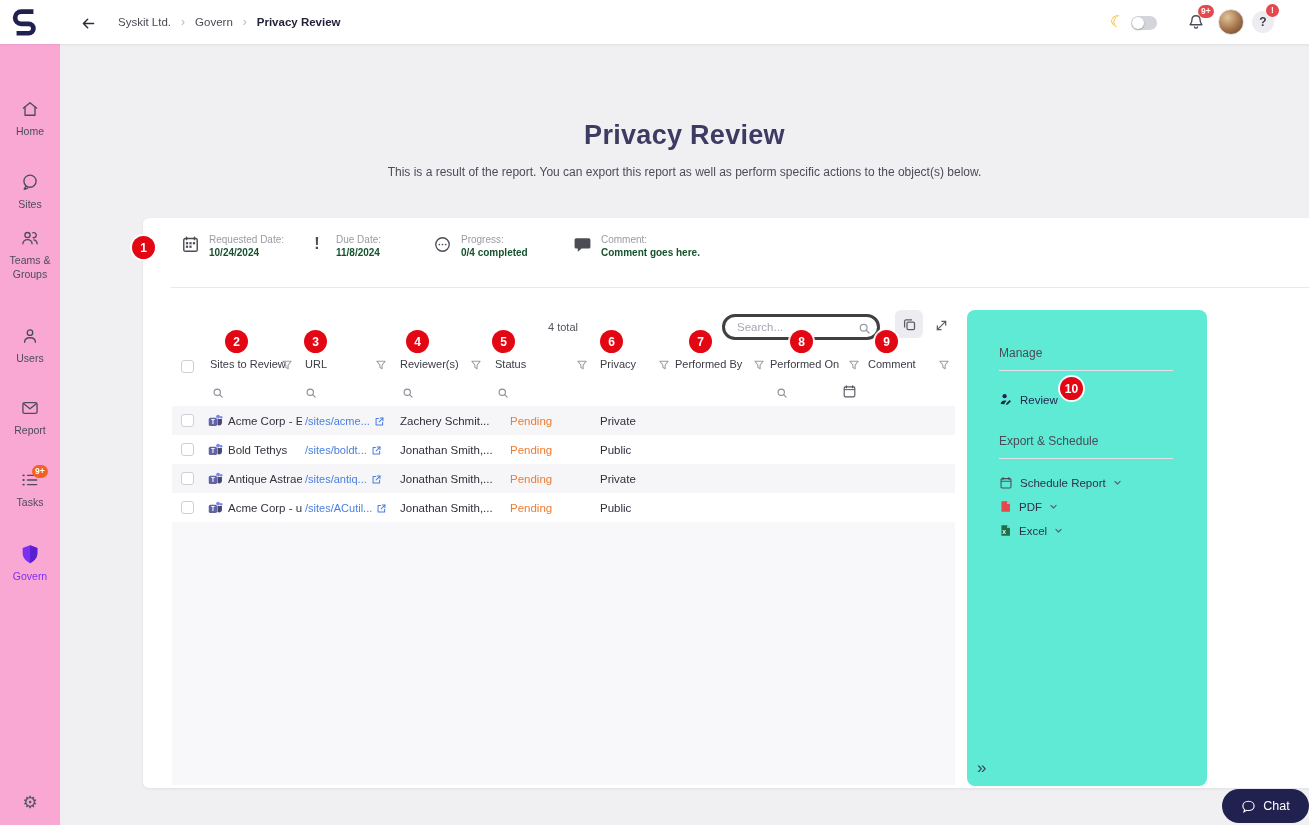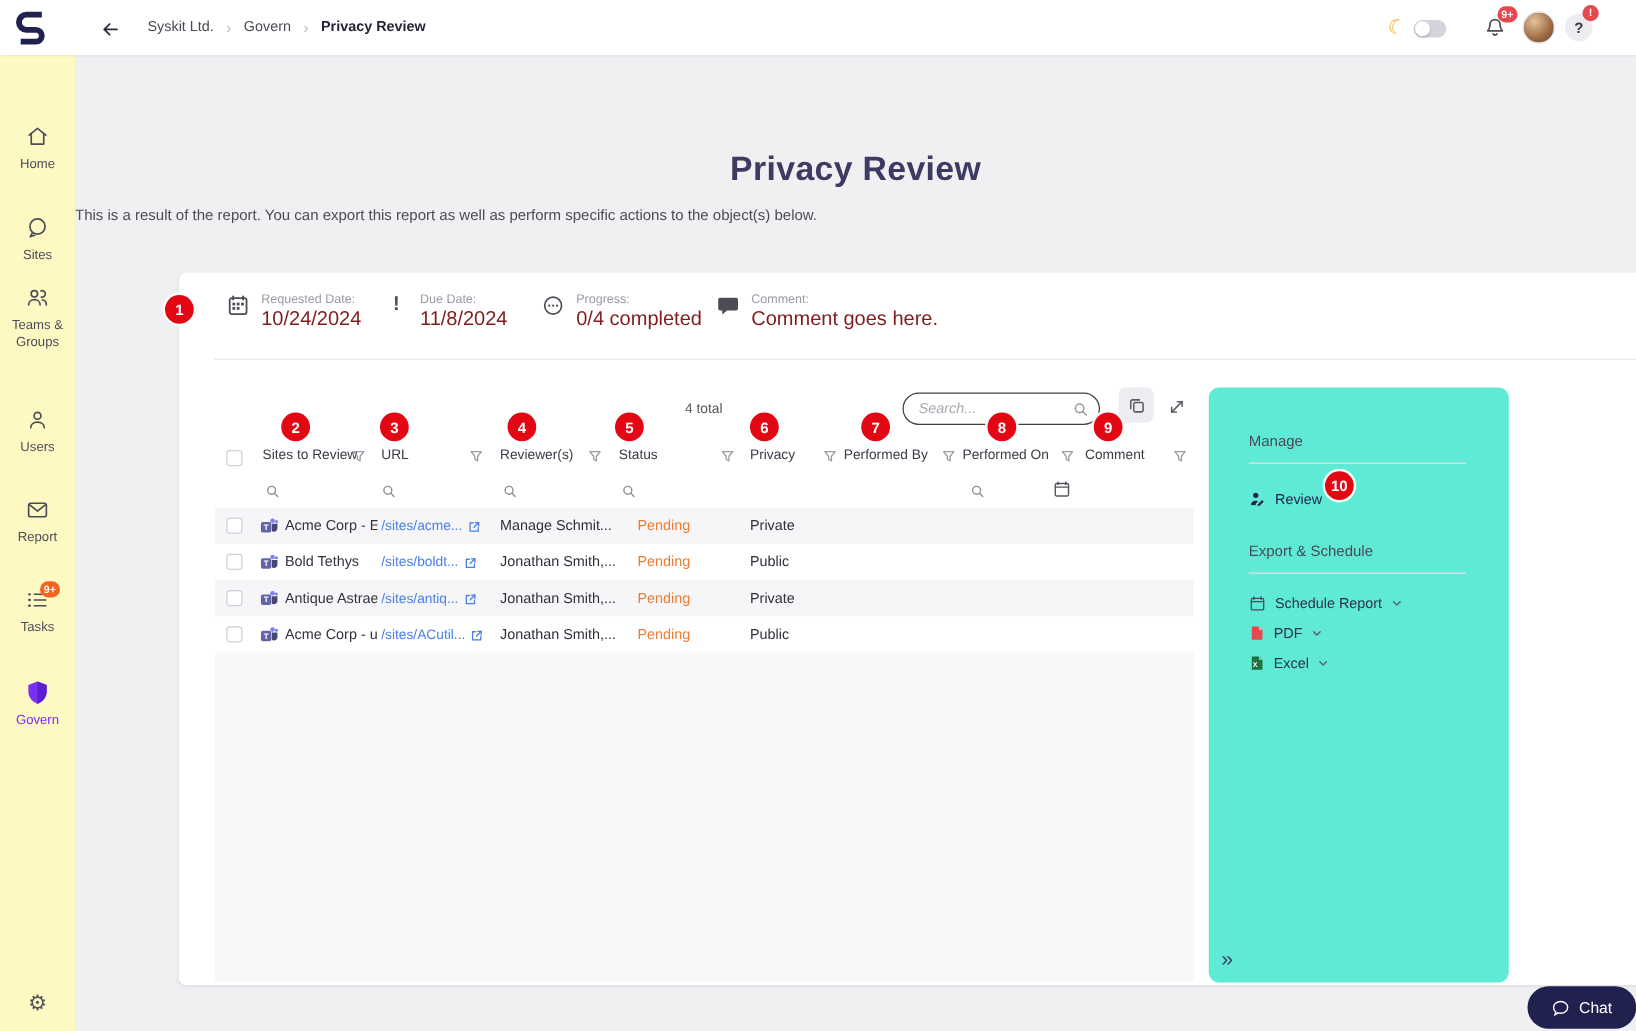--- a/index.html
+++ b/index.html
@@ -25,51 +25,51 @@
   .mini-badge { position:absolute; background:#e5484d; color:#fff; font-size:8.5px; font-weight:bold;
                 border-radius:8px; min-width:15px; height:13px; line-height:13px; text-align:center; padding:0 3px; }
   .bell-badge { left:1198px; top:5px; }
   .avatar { position:absolute; left:1218px; top:9px; width:26px; height:26px; border-radius:50%;
             background:radial-gradient(circle at 35% 30%, #e3c49a, #a3714a 55%, #6b4428 95%); border:1px solid #e2e2e8; }
   .help { position:absolute; left:1252px; top:11px; width:22px; height:22px; border-radius:50%;
           background:#ededf1; color:#3c3c48; font-size:12px; font-weight:bold; display:flex; align-items:center; justify-content:center; }
   .help-badge { left:1266px; top:4px; min-width:13px; }
 
   
-  .sidebar { position:absolute; top:44px; left:0; width:60px; height:781px; background:#fef9c3; z-index:10; }
+  .sidebar { position:absolute; top:44px; left:0; width:60px; height:781px; background:#f9a8d4; z-index:10; }
   .side-item { position:absolute; left:0; width:60px; text-align:center; }
   .side-item .icon-wrap { position:relative; height:22px; display:flex; align-items:center; justify-content:center; }
   .side-item .lbl { font-size:10.5px; color:#4c4c58; line-height:1.3; margin-top:3px; }
   .side-item.active .lbl { color:#7b2ff2; }
   .tasks-badge { position:absolute; left:32px; top:-6px; background:#f4621f; }
   .gear { position:absolute; left:0; top:748px; width:60px; text-align:center; font-size:17px; color:#55555e; }
 
   
   .page-title { position:absolute; top:120px; left:60px; width:1249px; text-align:center;
                 font-size:27px; font-weight:bold; color:#3e3b63; letter-spacing:.3px; }
-  .page-subtitle { position:absolute; top:165px; left:60px; width:1249px; text-align:left;
+  .page-subtitle { position:absolute; top:165px; left:60px; width:1249px; text-align:center;
                    font-size:12px; color:#4c4c56; }
 
   
   .card { position:absolute; left:143px; top:218px; width:1300px; height:570px; background:#fff;
           border-radius:6px; box-shadow:0 1px 3px rgba(35,35,60,.08); }
   .info-item { position:absolute; top:16px; display:flex; gap:9px; align-items:flex-start; }
   .info-item .txt .l { font-size:10px; color:#9a9aa4; margin-bottom:2px; }
-  .info-item .txt .v { font-size:16px; color:#7f1d1d; }
+  .info-item .txt .v { font-size:10px; color:#14532d;font-weight:bold; }
   .info-icon { width:20px; height:20px; display:flex; align-items:center; justify-content:center; color:#4c4c56; }
   .excl { font-size:16px; font-weight:bold; color:#4c4c56; }
   .card-hr { position:absolute; top:69px; left:28px; right:28px; height:1px; background:#e9e9ee; }
 
   
   .table-region { position:absolute; left:29px; top:88px; width:783px; height:479px; }
   .total-count { position:absolute; left:376px; top:15px; font-size:11px; color:#55555e; }
   .search-wrap { position:absolute; left:550px; top:8px; width:158px; height:26px; }
-  .search-wrap input { width:158px; height:26px; border:1px solid #404040; border-radius:14px;
+  .search-wrap input { width:158px; height:26px; border:3px solid #404040; border-radius:14px;
                        font-size:11.5px; color:#44444c; padding:0 28px 0 12px; outline:none; background:#fff;
-                       font-family:"Liberation Sans", sans-serif;font-style:italic; }
+                       font-family:"Liberation Sans", sans-serif; }
   .search-wrap input::placeholder { color:#a8a8b2; }
   .search-mag { position:absolute; right:9px; top:7px; }
   .copy-btn { position:absolute; left:723px; top:4px; width:28px; height:28px; background:#ececf1; border-radius:6px;
               display:flex; align-items:center; justify-content:center; }
   .expand-btn { position:absolute; left:758px; top:8px; width:22px; height:22px; display:flex; align-items:center; justify-content:center; }
 
   .th-label { position:absolute; top:52px; font-size:11px; color:#3b3b47; white-space:nowrap; }
   .funnel { position:absolute; top:53px; }
   .hdr-check { top:54px; }
   .checkbox { position:absolute; left:9px; width:13px; height:13px; border:1.5px solid #cfcfd8; border-radius:3px; background:#fff; }
@@ -400,21 +400,21 @@
         </span>
         <div class="cell c-site" data-interactable="false">Acme Corp - En</div>
         <div class="cell c-url" data-interactable="true">
           <span>/sites/acme...</span>
           <svg viewBox="0 0 16 16" width="11" height="11" fill="none" stroke="#4a7fe0" stroke-width="1.5" stroke-linecap="round" stroke-linejoin="round">
               <path d="M6.5 3.5 H3 v9.5 h9.5 V9"></path>
               <path d="M9 3 h4 v4"></path>
               <path d="M13 3 L7.5 8.5"></path>
             </svg>
         </div>
-        <div class="cell c-rev" data-interactable="false">Manage Schmit...</div>
+        <div class="cell c-rev" data-interactable="false">Zachery Schmit...</div>
         <div class="cell c-status" data-interactable="false">Pending</div>
         <div class="cell c-priv" data-interactable="false">Private</div>
       </div>
 
       <div class="trow" style="top:129px" data-interactable="true">
         <div class="checkbox" data-interactable="true"></div>
         <span class="c-teams cell" data-interactable="false">
           <svg viewBox="0 0 20 20" width="15" height="15">
               <circle cx="13.4" cy="4.8" r="2.5" fill="#7b83eb"></circle>
               <circle cx="17.5" cy="5.6" r="1.7" fill="#7b83eb"></circle>

